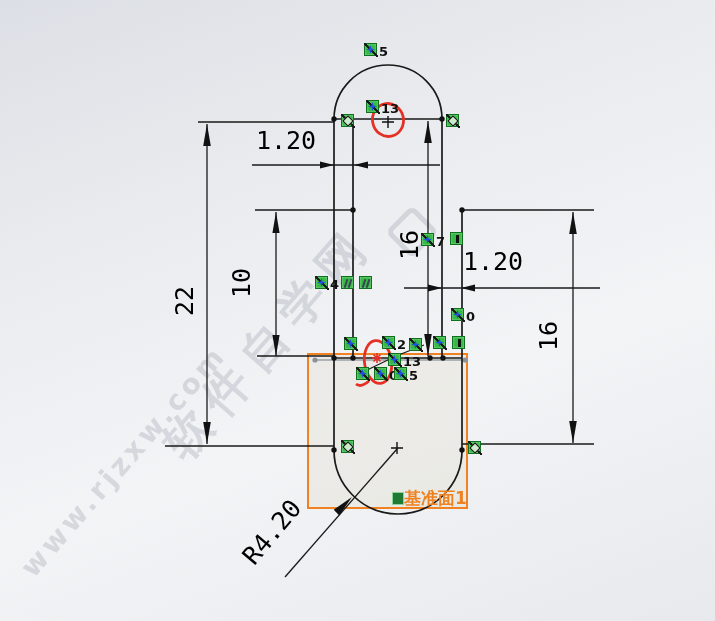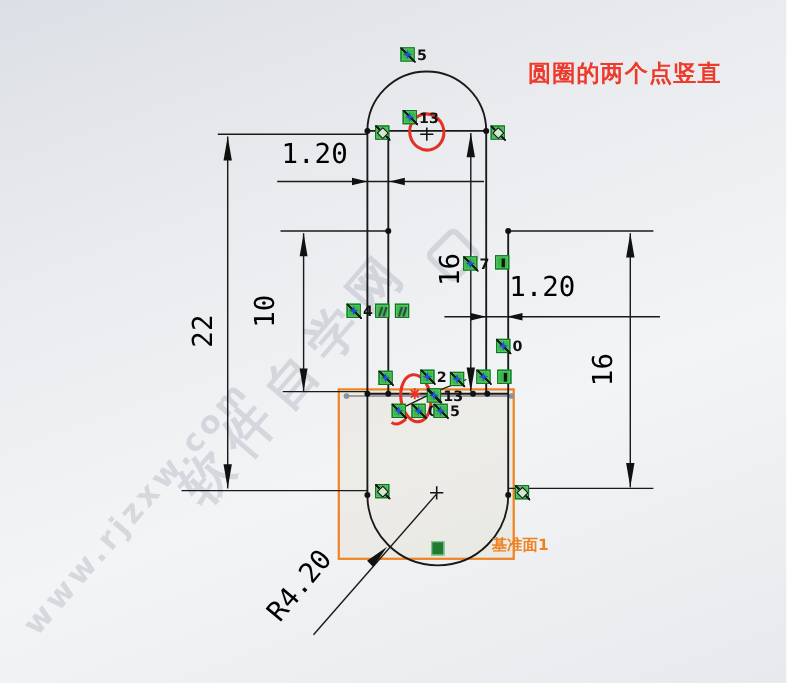--- a/index.html
+++ b/index.html
@@ -13,22 +13,22 @@
   
   .wm{position:absolute;font-weight:bold;color:rgba(158,164,176,0.34);
       transform-origin:0 0;white-space:nowrap;font-family:"DejaVu Sans",sans-serif;}
   #wm-name{left:150px;top:432px;font-size:46px;letter-spacing:12px;transform:rotate(-49deg);}
   #wm-url{left:14px;top:562px;font-size:28px;letter-spacing:4px;transform:rotate(-49deg);}
   #wm-logo{left:393px;top:213px;width:28px;height:28px;border:5px solid rgba(160,166,178,0.35);
       border-radius:7px;transform:rotate(45deg);}
   
   #datum-rect{left:307px;top:353px;width:161px;height:156px;border:2px solid #f08224;
       background:rgba(222,214,194,0.28);box-sizing:border-box;}
-  #datum-label{left:404px;top:487px;font-size:14px;font-weight:bold;color:#ef8220;
-      font-family:"DejaVu Sans",sans-serif;white-space:nowrap;padding-left:43px;}
+  #datum-label{left:404px;top:487px;font-size:17px;font-weight:bold;color:#ef8220;
+      font-family:"DejaVu Sans",sans-serif;white-space:nowrap;}
   #datum-icon{left:392px;top:492px;width:10px;height:11px;background:#1f7a33;border:1px solid #8fd49a;}
   
   #note{left:480px;top:53px;font-size:21px;font-weight:bold;color:#ee3a2a;
       font-family:"DejaVu Sans",sans-serif;letter-spacing:1px;white-space:nowrap;}
   
   .dimtext{position:absolute;transform:translate(-50%,-50%);color:#000;
       font-family:"DejaVu Sans Mono",monospace;font-size:25px;white-space:nowrap;}
   
   .marker{position:absolute;width:13px;height:13px;margin:-7px 0 0 -7px;background:#35b944;
       border:1px solid #0f7020;box-sizing:border-box;box-shadow:inset 0 0 2px rgba(255,255,255,.6);}
@@ -233,15 +233,14 @@
       <div class="dimtext" style="left: 241px; top: 283px; transform: translate(-50%, -50%) rotate(-90deg);">10</div>
       <div class="dimtext" style="left: 409px; top: 245px; transform: translate(-50%, -50%) rotate(-90deg);">16</div>
       <div class="dimtext" style="left: 493px; top: 261px; transform: translate(-50%, -50%) rotate(0deg);">1.20</div>
       <div class="dimtext" style="left: 548px; top: 336px; transform: translate(-50%, -50%) rotate(-90deg);">16</div>
       <div class="dimtext" style="left: 272px; top: 532px; transform: translate(-50%, -50%) rotate(-50deg);">R4.20</div>
     </div>
 
   <div class="abs" id="datum-icon"></div>
   <div class="abs" id="datum-label">基准面1</div>
 
-  <div class="abs" id="note">圆圈的两个点竖直</div>
 
 </div>
 
 </body></html>

